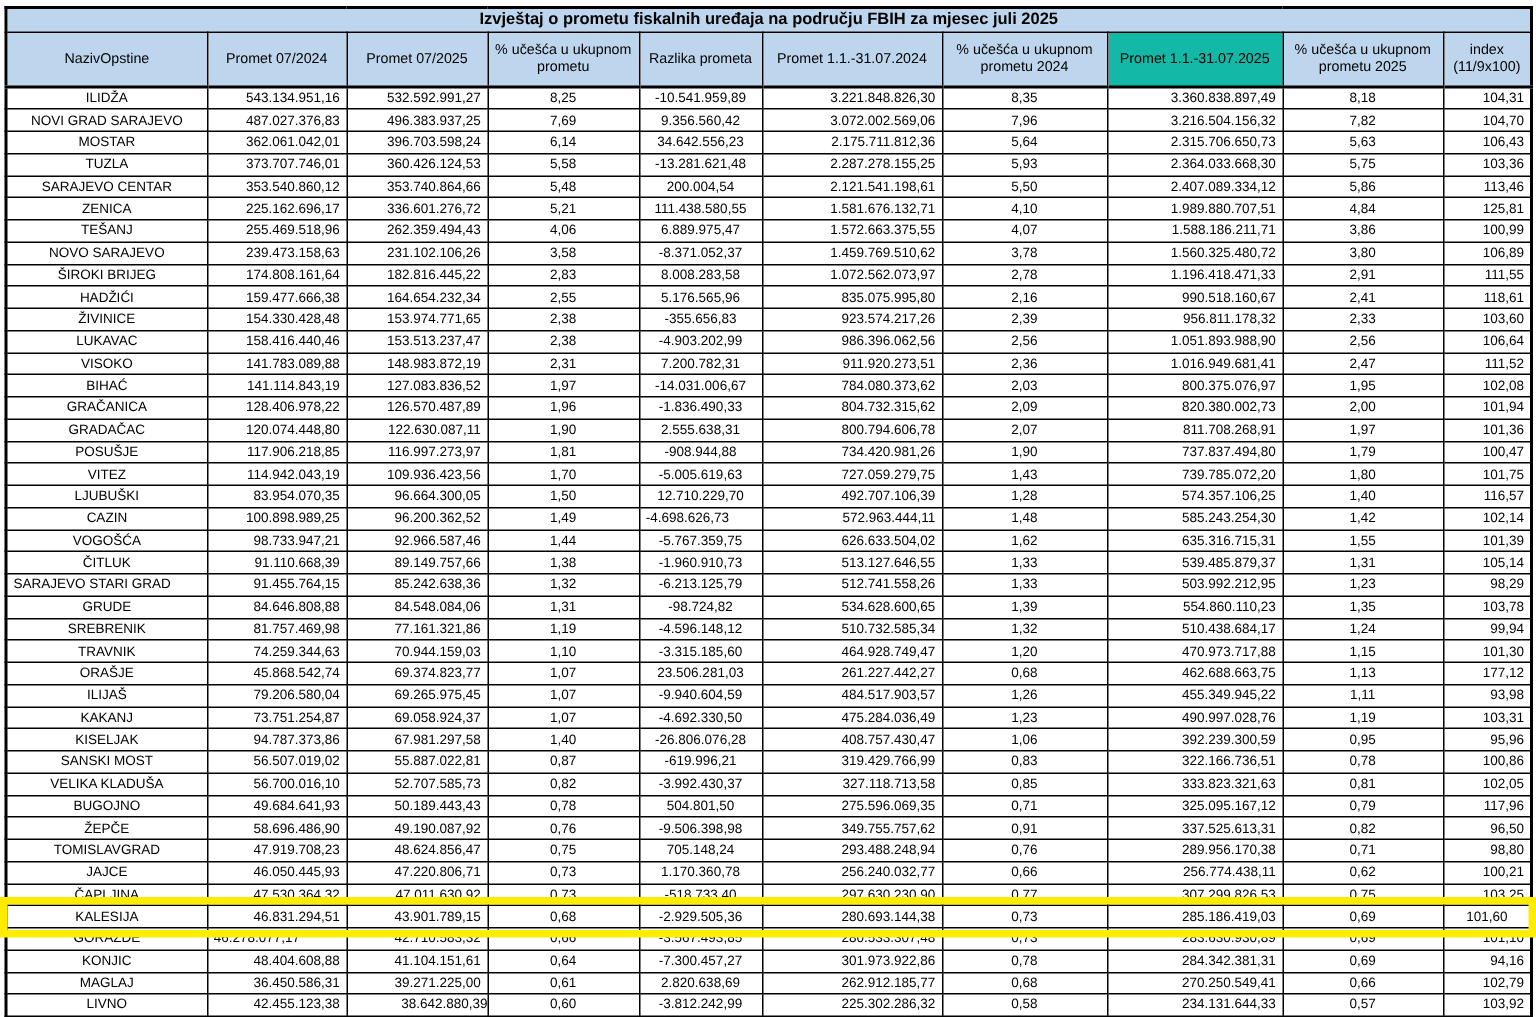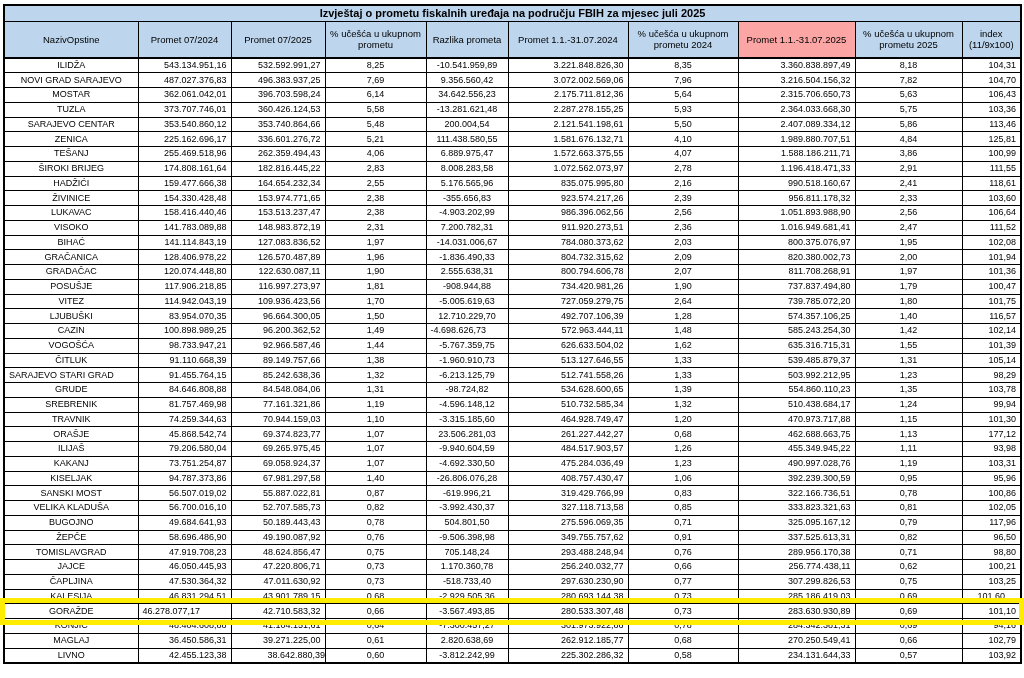--- a/index.html
+++ b/index.html
@@ -84,21 +84,21 @@
         <th class="title-cell" colspan="10">Izvještaj o prometu fiskalnih uređaja na području FBIH za mjesec juli 2025</th>
       </tr>
       <tr id="hdr-row">
           <th style="background: rgb(189, 214, 238);">NazivOpstine</th>
           <th style="background: rgb(189, 214, 238);">Promet 07/2024</th>
           <th style="background: rgb(189, 214, 238);">Promet 07/2025</th>
           <th style="background: rgb(189, 214, 238);">% učešća u ukupnom prometu</th>
           <th style="background: rgb(189, 214, 238);">Razlika prometa</th>
           <th style="background: rgb(189, 214, 238);">Promet 1.1.-31.07.2024</th>
           <th style="background: rgb(189, 214, 238);">% učešća u ukupnom prometu 2024</th>
-          <th style="background: #fca5a5;">Promet 1.1.-31.07.2025</th>
+          <th style="background: #14b8a6;">Promet 1.1.-31.07.2025</th>
           <th style="background: rgb(189, 214, 238);">% učešća u ukupnom prometu 2025</th>
           <th style="background: rgb(189, 214, 238);">index (11/9x100)</th>
         </tr>
     </thead>
     <tbody id="tbl-body">
         <tr>
           <td style="text-align: center;">ILIDŽA</td>
           <td style="text-align: right;">543.134.951,16</td>
           <td style="text-align: right;">532.592.991,27</td>
           <td style="text-align: center;">8,25</td>
@@ -175,20 +175,32 @@
           <td style="text-align: right;">262.359.494,43</td>
           <td style="text-align: center;">4,06</td>
           <td style="text-align: center;">6.889.975,47</td>
           <td style="text-align: right;">1.572.663.375,55</td>
           <td style="text-align: center;">4,07</td>
           <td style="text-align: right;">1.588.186.211,71</td>
           <td style="text-align: center;">3,86</td>
           <td style="text-align: right;">100,99</td>
         </tr>
         <tr>
+          <td style="text-align: center;">NOVO SARAJEVO</td>
+          <td style="text-align: right;">239.473.158,63</td>
+          <td style="text-align: right;">231.102.106,26</td>
+          <td style="text-align: center;">3,58</td>
+          <td style="text-align: center;">-8.371.052,37</td>
+          <td style="text-align: right;">1.459.769.510,62</td>
+          <td style="text-align: center;">3,78</td>
+          <td style="text-align: right;">1.560.325.480,72</td>
+          <td style="text-align: center;">3,80</td>
+          <td style="text-align: right;">106,89</td>
+        </tr>
+        <tr>
           <td style="text-align: center;">ŠIROKI BRIJEG</td>
           <td style="text-align: right;">174.808.161,64</td>
           <td style="text-align: right;">182.816.445,22</td>
           <td style="text-align: center;">2,83</td>
           <td style="text-align: center;">8.008.283,58</td>
           <td style="text-align: right;">1.072.562.073,97</td>
           <td style="text-align: center;">2,78</td>
           <td style="text-align: right;">1.196.418.471,33</td>
           <td style="text-align: center;">2,91</td>
           <td style="text-align: right;">111,55</td>
@@ -289,21 +301,21 @@
           <td style="text-align: center;">1,79</td>
           <td style="text-align: right;">100,47</td>
         </tr>
         <tr>
           <td style="text-align: center;">VITEZ</td>
           <td style="text-align: right;">114.942.043,19</td>
           <td style="text-align: right;">109.936.423,56</td>
           <td style="text-align: center;">1,70</td>
           <td style="text-align: center;">-5.005.619,63</td>
           <td style="text-align: right;">727.059.279,75</td>
-          <td style="text-align: center;">2,64</td>
+          <td style="text-align: center;">1,43</td>
           <td style="text-align: right;">739.785.072,20</td>
           <td style="text-align: center;">1,80</td>
           <td style="text-align: right;">101,75</td>
         </tr>
         <tr>
           <td style="text-align: center;">LJUBUŠKI</td>
           <td style="text-align: right;">83.954.070,35</td>
           <td style="text-align: right;">96.664.300,05</td>
           <td style="text-align: center;">1,50</td>
           <td style="text-align: center;">12.710.229,70</td>

